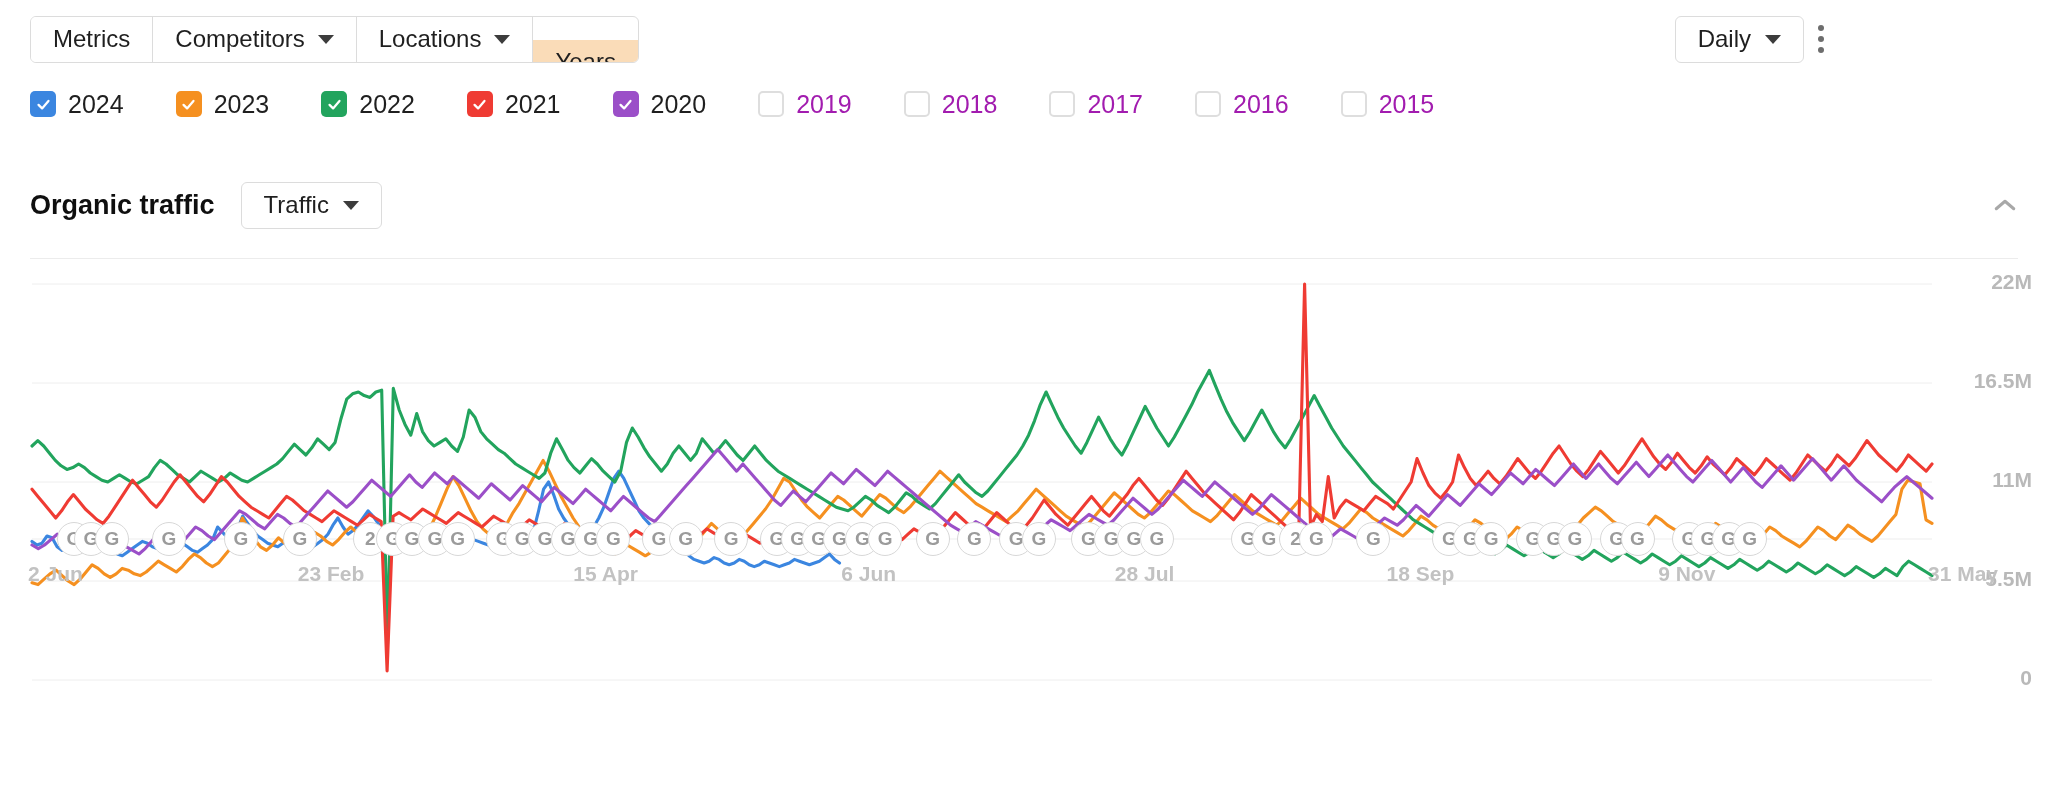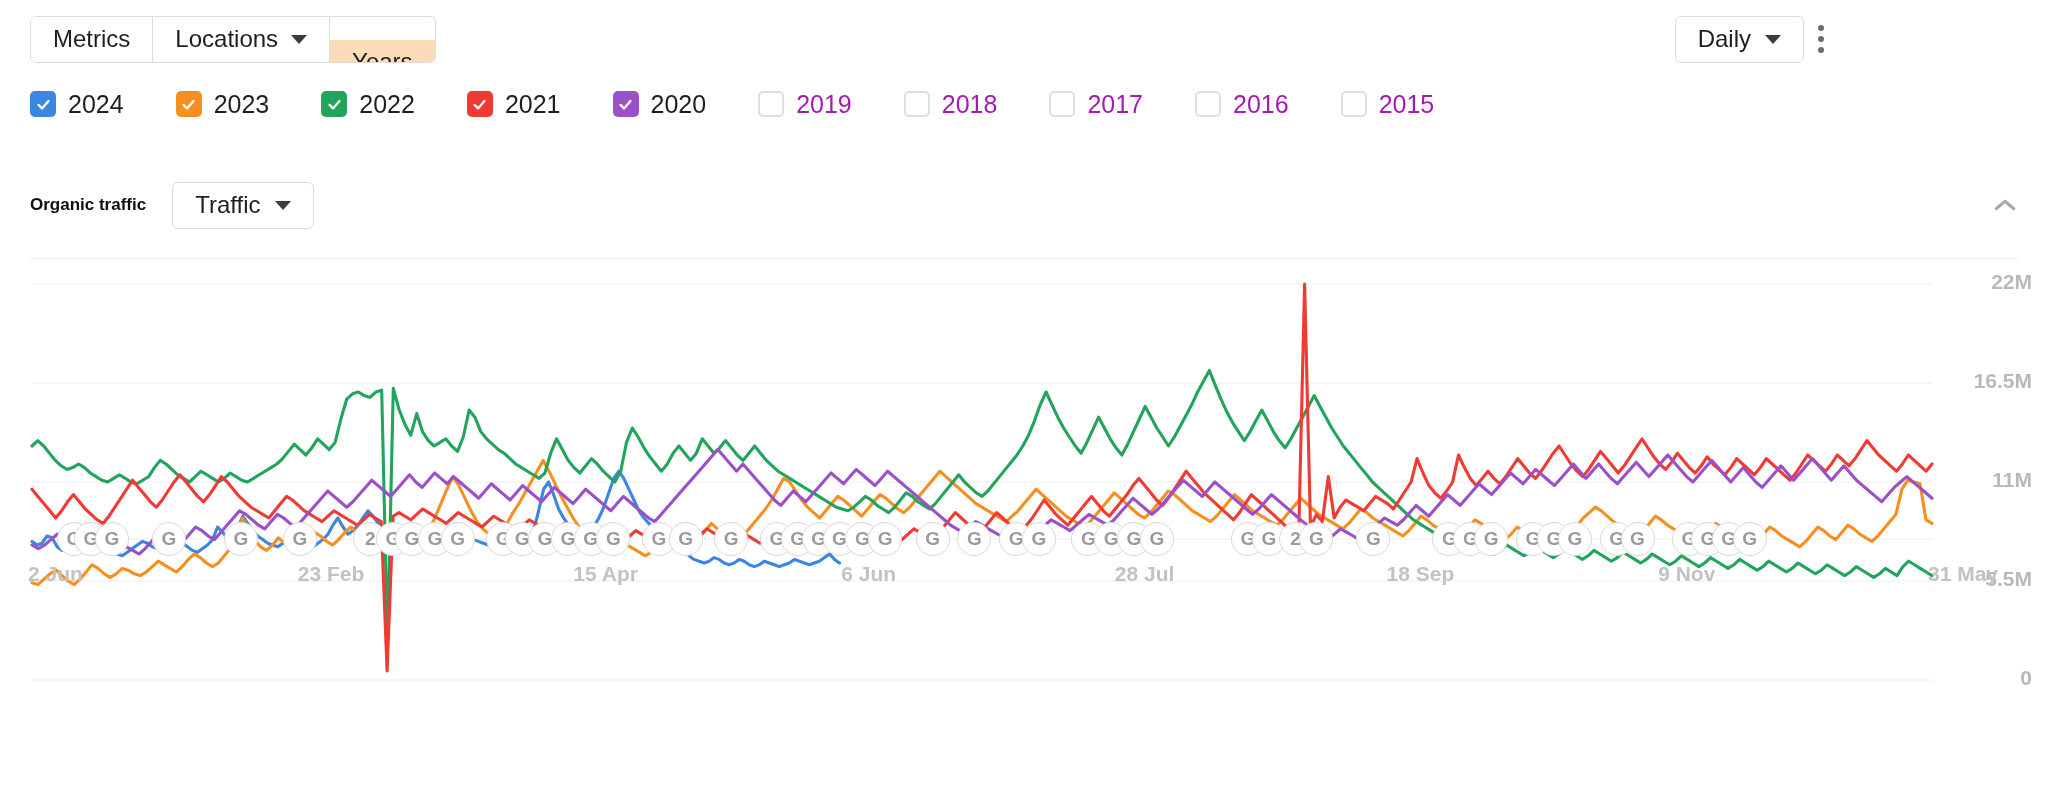--- a/index.html
+++ b/index.html
@@ -68,21 +68,21 @@
   .cb.off { border: 2px solid #dedede; background: #fff; }
   .cb svg { width: 17px; height: 17px; display: block; }
   .yr-label { font-size: 25px; color: #1f1f1f; }
   .yr.dim .yr-label { color: #a21caf; }
 
   
   .sec {
     position: absolute; left: 0; top: 164px; width: 2048px; height: 82px;
     display: flex; align-items: center; padding: 0 26px 0 30px;
   }
-  .sec-title { font-size: 17px; font-weight: bold; color: #0f0f0f; margin-right: 26px; }
+  .sec-title { font-size: 27px; font-weight: bold; color: #0f0f0f; margin-right: 26px; }
   .chev-up {
     margin-left: auto; width: 34px; height: 34px;
     display: flex; align-items: center; justify-content: center; cursor: pointer;
   }
   .chev-up svg { width: 30px; height: 30px; }
   .rule {
     position: absolute; left: 30px; top: 258px; width: 1988px;
     height: 1px; background: #ececec;
   }
 
@@ -105,20 +105,24 @@
 </style>
 </head>
 <body>
 
 <div class="page">
 
   <div class="toolbar">
     <div class="seg-group" id="segGroup">
         <div class="seg">
           <span>Metrics</span>
+        </div>
+        <div class="seg">
+          <span>Competitors</span>
+          <span class="caret"></span>
         </div>
         <div class="seg">
           <span>Locations</span>
           <span class="caret"></span>
         </div>
         <div class="seg active">
           <span>Years</span>
         </div>
       </div>
     <div class="toolbar-right">

